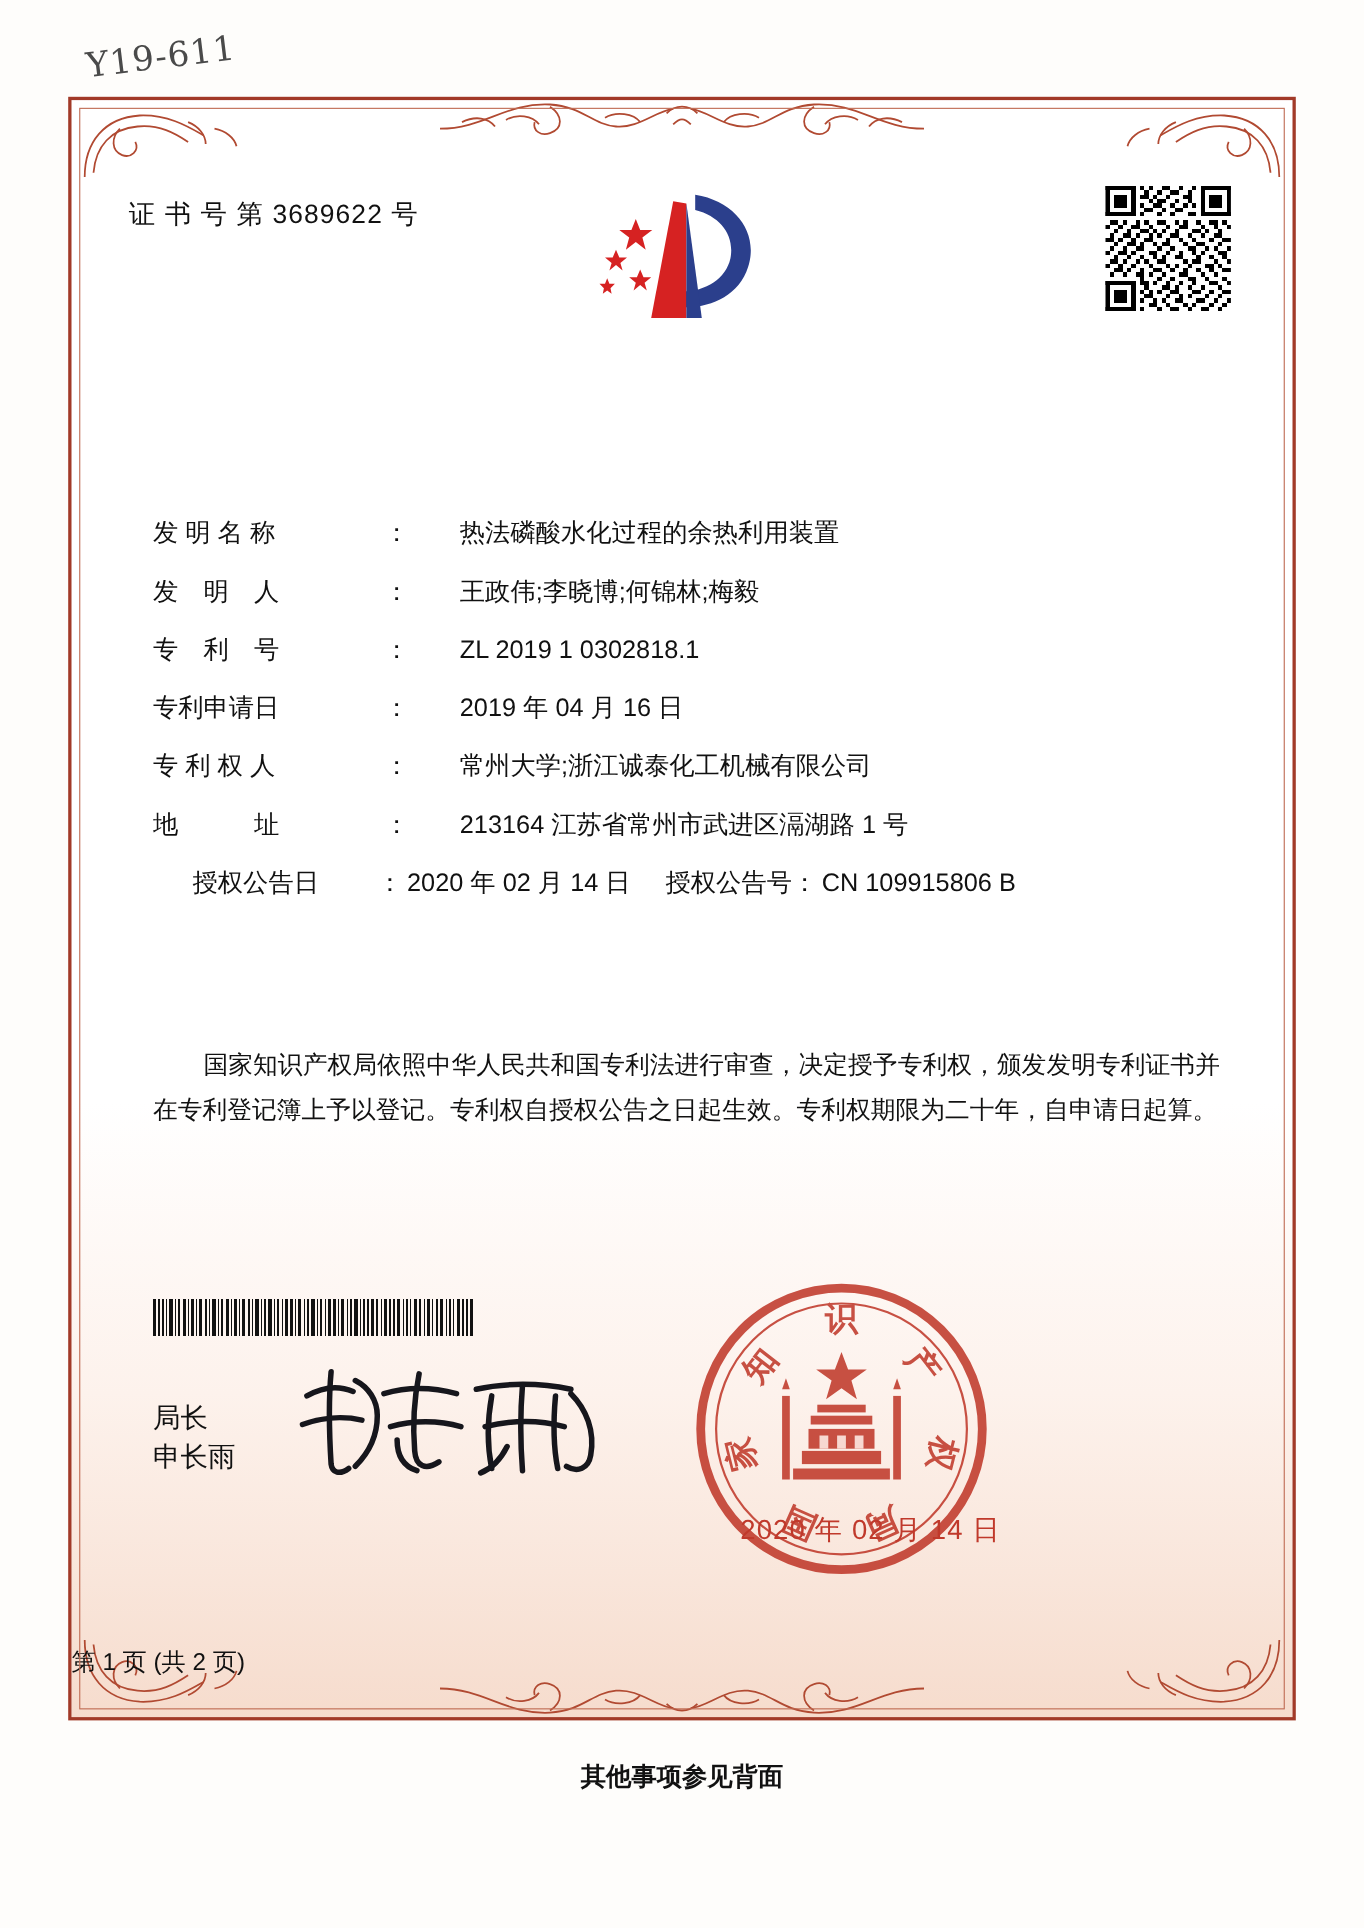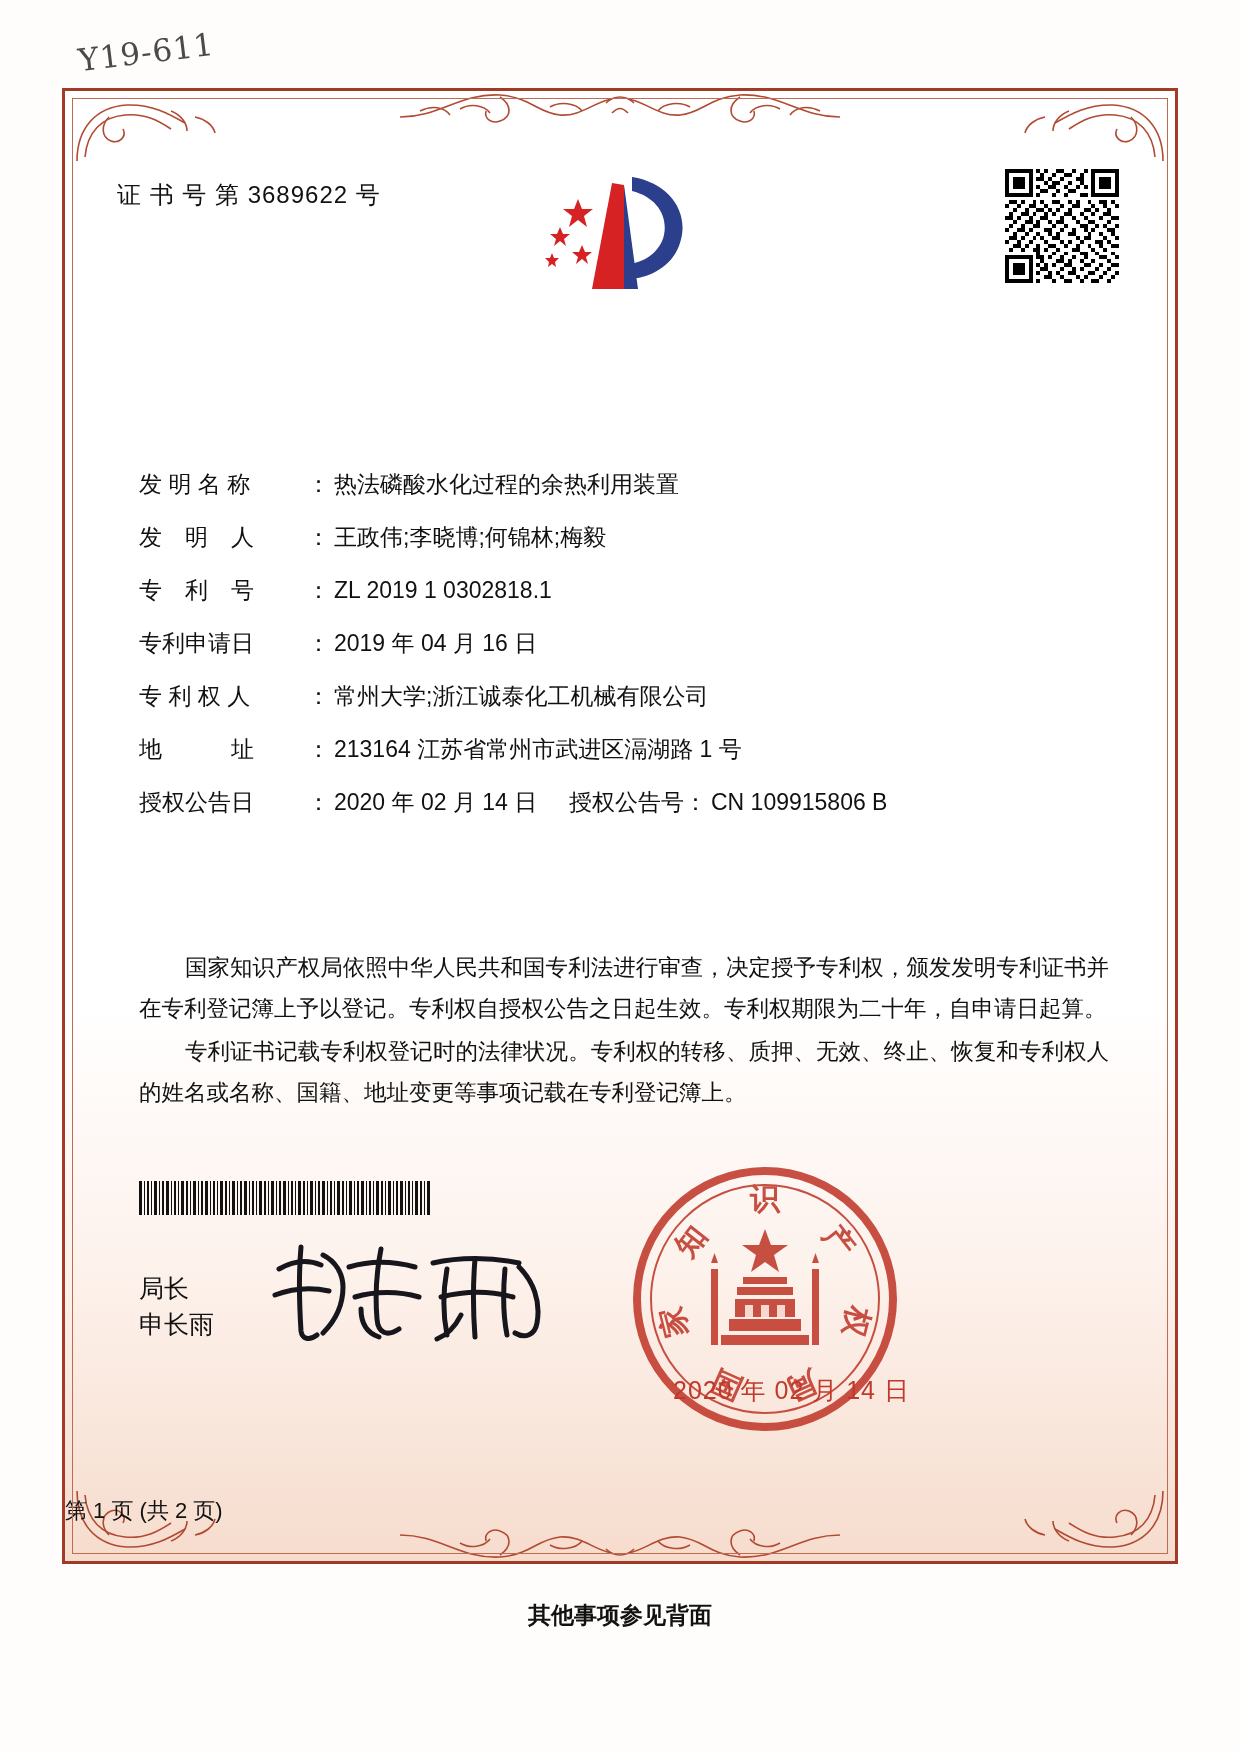--- a/index.html
+++ b/index.html
@@ -138,20 +138,21 @@
     top: 382px;
     font-size: 23px;
     line-height: 1;
     color: #111;
   }
   .field-row {
     display: flex;
     align-items: baseline;
     margin-bottom: 30px;
     font-family: "Liberation Sans", sans-serif;
+    gap: 42px;
   }
   .field-label {
     width: 168px;
     flex: 0 0 168px;
     white-space: pre;
     font-size: 23px;
   }
   .field-colon {
     flex: 0 0 auto;
     padding-right: 4px;
@@ -159,21 +160,21 @@
   .field-value {
     flex: 1 1 auto;
     font-size: 23px;
   }
   .row-inline {
     display: flex;
     align-items: baseline;
     margin-bottom: 26px;
     font-family: "Liberation Sans", sans-serif;
   }
-  .inline-left { display: flex; align-items: baseline; width: 430px; }
+  .inline-left { display: flex; align-items: baseline; width: 430px; margin-left: 36px; }
   .inline-right { display: flex; align-items: baseline; }
 
   
   .paragraphs {
     position: absolute;
     left: 74px;
     right: 66px;
     top: 856px;
     font-size: 22.5px;
     line-height: 41px;
@@ -603,21 +604,20 @@
         <span class="inline-right">
           <span>授权公告号</span>
           <span class="field-colon">：</span>
           <span>CN 109915806 B</span>
         </span>
       </div>
     </div>
 
     <div class="paragraphs">
       <p>国家知识产权局依照中华人民共和国专利法进行审查，决定授予专利权，颁发发明专利证书并在专利登记簿上予以登记。专利权自授权公告之日起生效。专利权期限为二十年，自申请日起算。</p>
-      <p>专利证书记载专利权登记时的法律状况。专利权的转移、质押、无效、终止、恢复和专利权人的姓名或名称、国籍、地址变更等事项记载在专利登记簿上。</p>
     </div>
 
     <svg class="barcode" viewBox="0 0 300 34" shape-rendering="crispEdges">
       <g fill="#111111">
         <rect x="0" y="0" width="3" height="34"></rect>
           <rect x="5" y="0" width="1" height="34"></rect>
         <rect x="8" y="0" width="2" height="34"></rect>
           <rect x="12" y="0" width="1" height="34"></rect>
         <rect x="15" y="0" width="3" height="34"></rect>
           <rect x="20" y="0" width="1" height="34"></rect>

